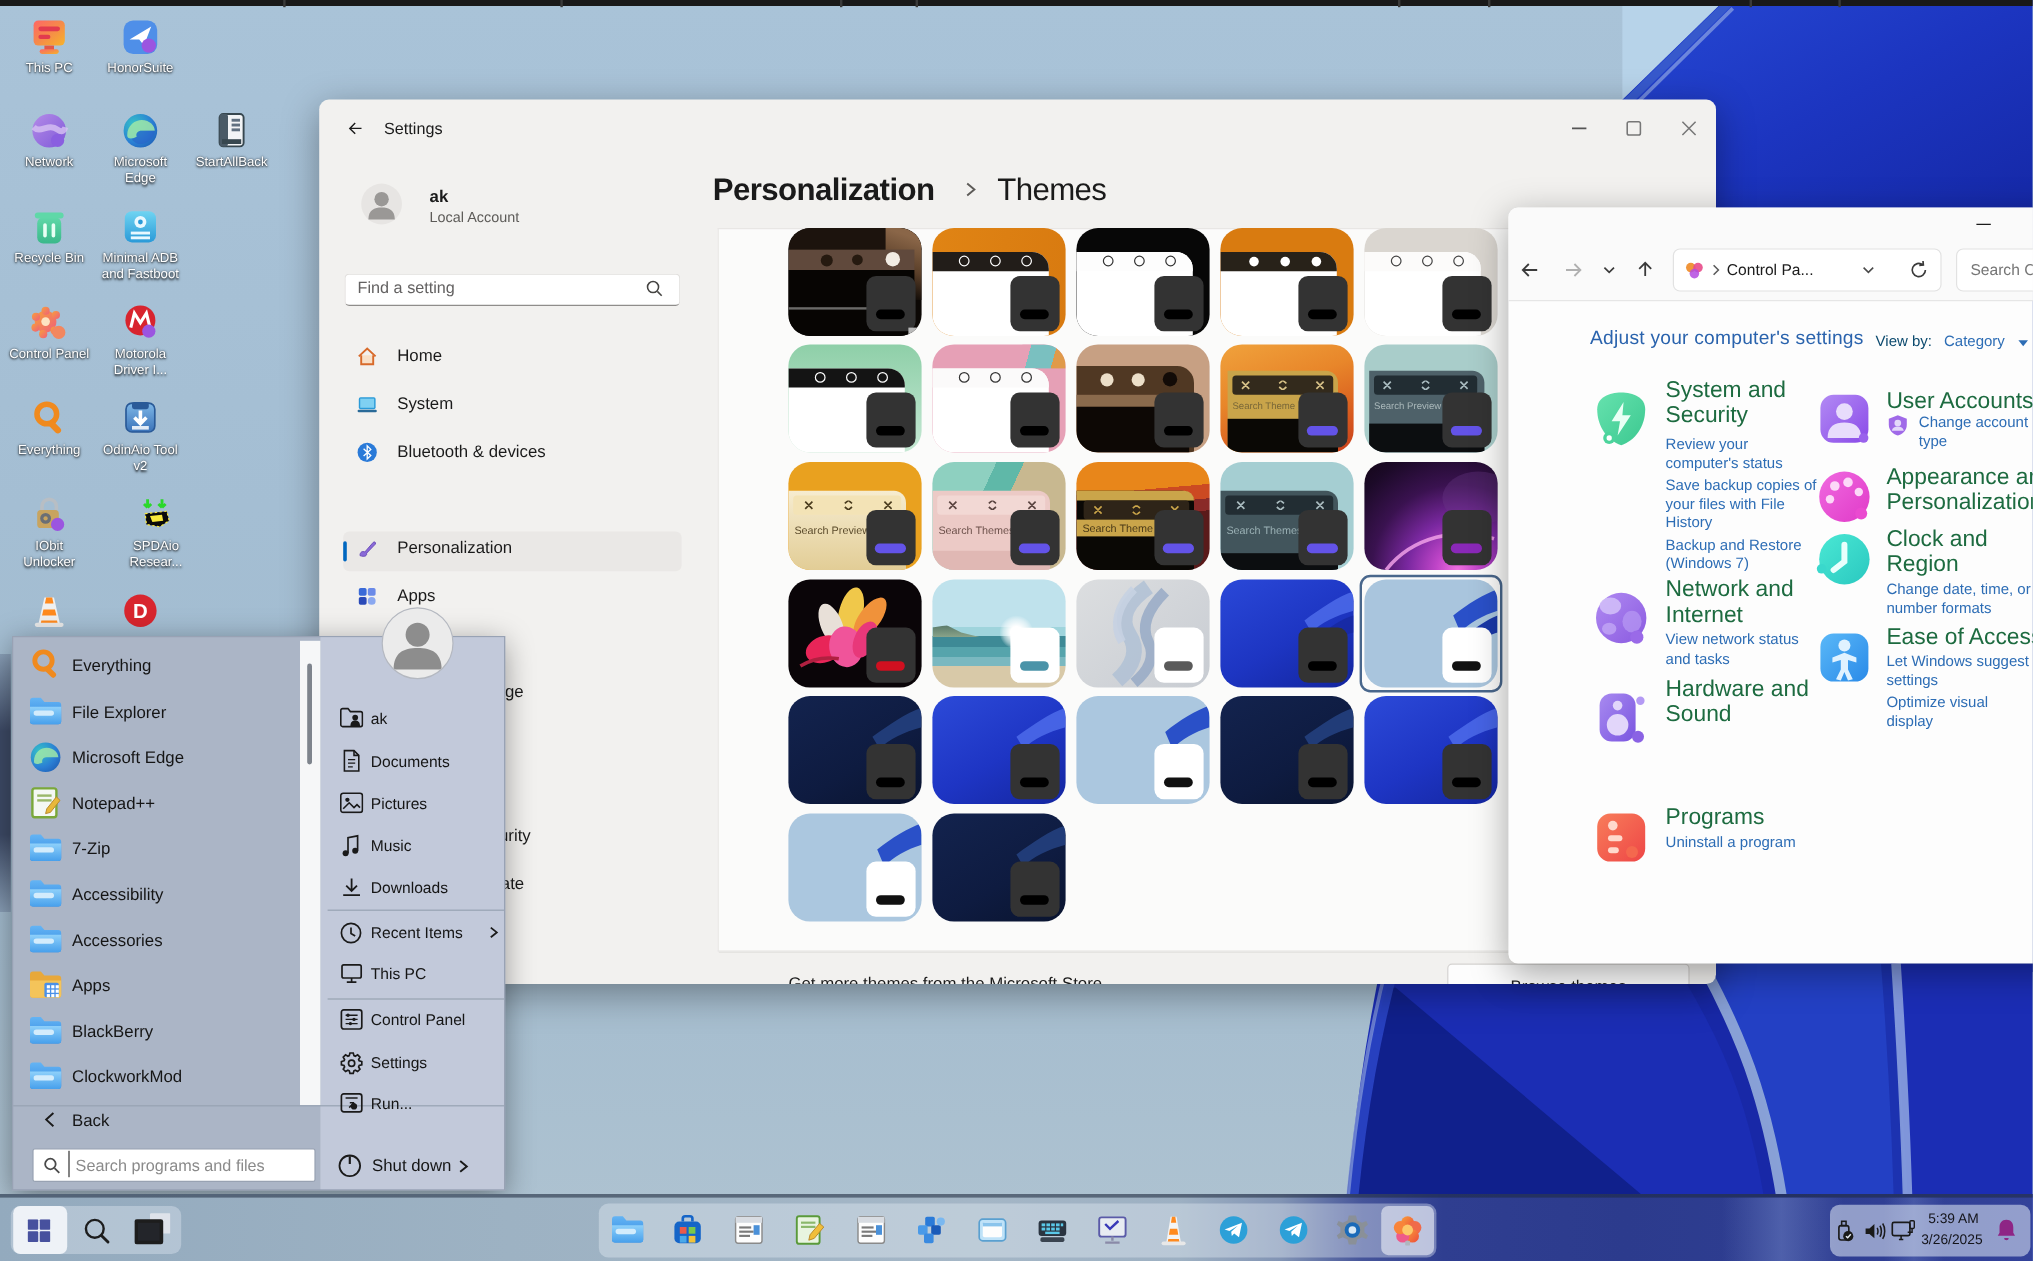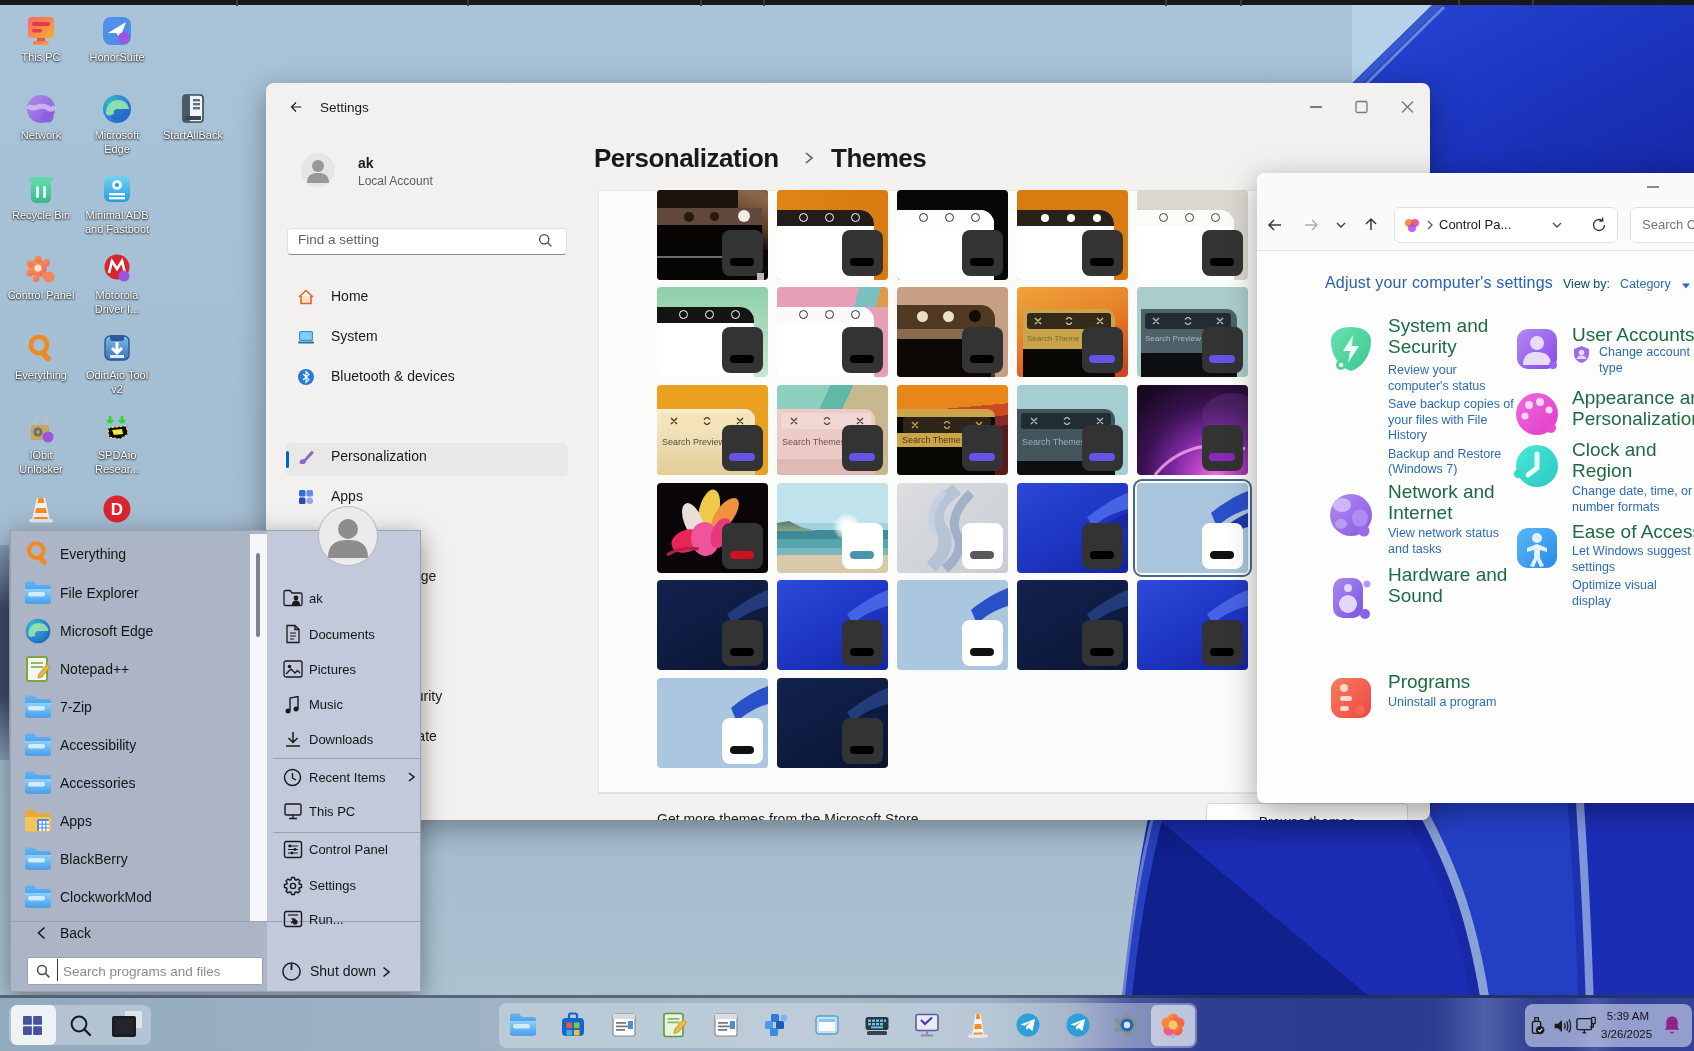--- a/index.html
+++ b/index.html
@@ -16,21 +16,21 @@
 .dico .lb{margin-top:2px;font-size:11px;line-height:14px;color:#fff;text-shadow:0 1px 2px rgba(0,0,0,.85),0 0 2px rgba(0,0,0,.6)}
 
 #settings{position:absolute;left:266px;top:83px;width:1164px;height:737px;background:#f2f1ef;border-radius:8px;box-shadow:0 8px 30px rgba(0,0,0,.35);overflow:hidden}
 #cpanel{position:absolute;left:1257px;top:173px;width:600px;height:630px;background:#fdfdfd;border-radius:8px 0 0 8px;box-shadow:0 8px 30px rgba(0,0,0,.35);overflow:hidden}
 #startmenu{position:absolute;left:10px;top:530px;width:411px;height:462px;background:#abb5c6;border:1px solid #98a2b4;box-sizing:border-box;box-shadow:0 6px 24px rgba(0,0,0,.4)}
 #taskbar{position:absolute;left:0;top:995px;width:1694px;height:56px}
 
 .navitem{position:absolute;left:0;width:300px;height:36px;font-size:14px;color:#1b1b1b}
 .navitem span{position:absolute;left:65px;top:9px}
 .navitem .nic{position:absolute;left:31px;top:9px;width:18px;height:18px}
-.th{position:absolute;width:111px;height:90px;border-radius:4px;overflow:hidden}
+.th{position:absolute;width:111px;height:90px;border-radius:18px;overflow:hidden}
 .tsq{position:absolute;right:5px;top:40px;width:41px;height:46px;background:#333;border-radius:8px}
 .tsq b{position:absolute;left:8px;top:28px;width:24px;height:8px;border-radius:4px;background:#000}
 .tsqw{background:#fff}
 .ring{position:absolute;top:3px;width:9px;height:9px;border-radius:50%;box-sizing:border-box}
 
 .cph{font-size:19px;color:#1d6b40;line-height:21px}
 .cpl{font-size:12.5px;color:#2d6db5;line-height:15.5px}
 .cpi{position:absolute;width:48px;height:48px}
 
 .smitem{position:absolute;left:49px;font-size:14px;color:#151515}
@@ -230,21 +230,21 @@
 <div class="dico" style="left:3px;top:412px">
       <div class="ic"><svg width="34" height="34" viewBox="0 0 34 34">
           <path d="M11 14 L11 10 a6 6 0 0 1 12 0 L23 13" stroke="#b8bec4" stroke-width="3" fill="none"></path>
           <rect x="7" y="13" width="18" height="15" rx="3" fill="#c8a45f"></rect>
           <circle cx="14" cy="20" r="4.5" fill="#6a6f75"></circle>
           <circle cx="14" cy="20" r="1.8" fill="#c8a45f"></circle>
           <circle cx="24" cy="25" r="5.5" fill="#9b55e0"></circle>
         </svg></div>
       <div class="lb">IObit<br>Unlocker</div>
     </div>
-<div class="dico" style="left:79px;top:412px">
+<div class="dico" style="left:92px;top:412px">
       <div class="ic"><svg width="34" height="34" viewBox="0 0 34 34">
           <path d="M10 4 L10 11 M10 11 L7 8 M10 11 L13 8" stroke="#2ad82a" stroke-width="2.4" fill="none"></path>
           <path d="M22 4 L22 11 M22 11 L19 8 M22 11 L25 8" stroke="#2ad82a" stroke-width="2.4" fill="none"></path>
           <path d="M8 16 L26 14 L28 22 L20 27 L9 25 Z" fill="#0a0a0a"></path>
           <path d="M12 18 L22 17 L23 22 L14 23 Z" fill="#f8e83a"></path>
           <path d="M8 16 L26 14 L28 22 L20 27 L9 25 Z" fill="none" stroke="#f8e83a" stroke-width="1" stroke-dasharray="2 2"></path>
         </svg></div>
       <div class="lb">SPDAio<br>Resear...</div>
     </div>
 <div class="dico" style="left:3px;top:492px">
@@ -348,21 +348,21 @@
       <span style="left:65px">Privacy &amp; security</span>
     </div>
 <div class="navitem" style="top:636px">
       <span style="left:65px">Windows Update</span>
     </div>
 
 <div class="abs" style="left:328px;top:60px;font-size:26px;font-weight:700;color:#1a1a1a;letter-spacing:-0.5px">Personalization</div>
 <svg class="abs" style="left:536px;top:68px" width="14" height="14" viewBox="0 0 14 14">
       <path d="M4 2 L10 7 L4 12" stroke="#5d5b58" stroke-width="1.6" fill="none"></path>
     </svg>
-<div class="abs" style="left:565px;top:60px;font-size:26px;font-weight:700;color:#1a1a1a;letter-spacing:-0.5px">Themes</div>
+<div class="abs" style="left:565px;top:60px;font-size:26px;font-weight:400;color:#1a1a1a;letter-spacing:-0.5px">Themes</div>
 <div id="grid">
 
 <div class="th" style="left:391px;top:107px;background:#0c0805">
  <div class="abs" style="left:0;top:0;width:111px;height:18px;background:#1c130d"></div>
  <div class="abs" style="right:0;top:0;width:30px;height:60px;background:linear-gradient(200deg,#8a6648 15%,#5a3f29 55%,#0c0805 90%)"></div>
  <div class="abs" style="left:0;top:18px;width:105px;height:17px;background:#60493c"></div>
  <div class="abs" style="left:27px;top:22px;width:10px;height:10px;border-radius:50%;background:#261a10"></div>
  <div class="abs" style="left:53px;top:22px;width:9px;height:9px;border-radius:50%;background:#261a10"></div>
  <div class="abs" style="left:81px;top:20px;width:12px;height:12px;border-radius:50%;background:#f2ece4"></div>
  <div class="abs" style="left:0;top:35px;width:105px;height:55px;background:#070503;border-bottom-right-radius:10px"></div>

